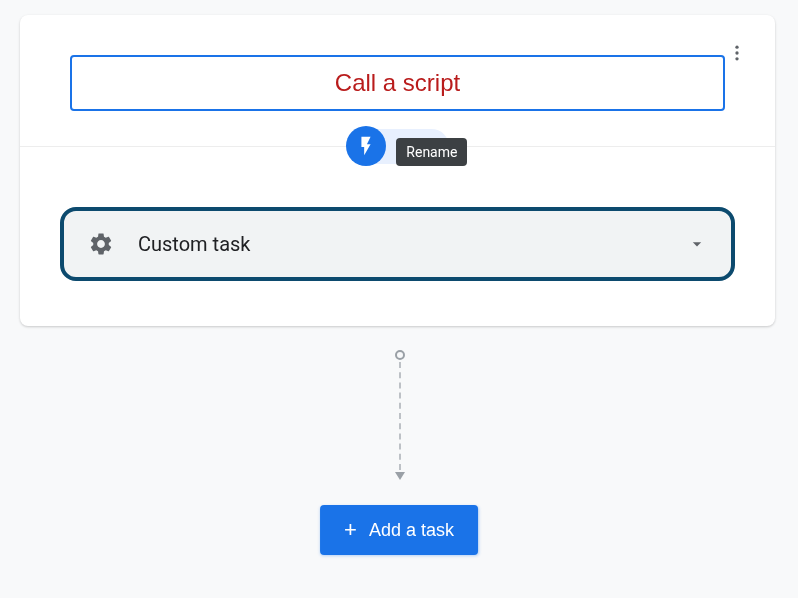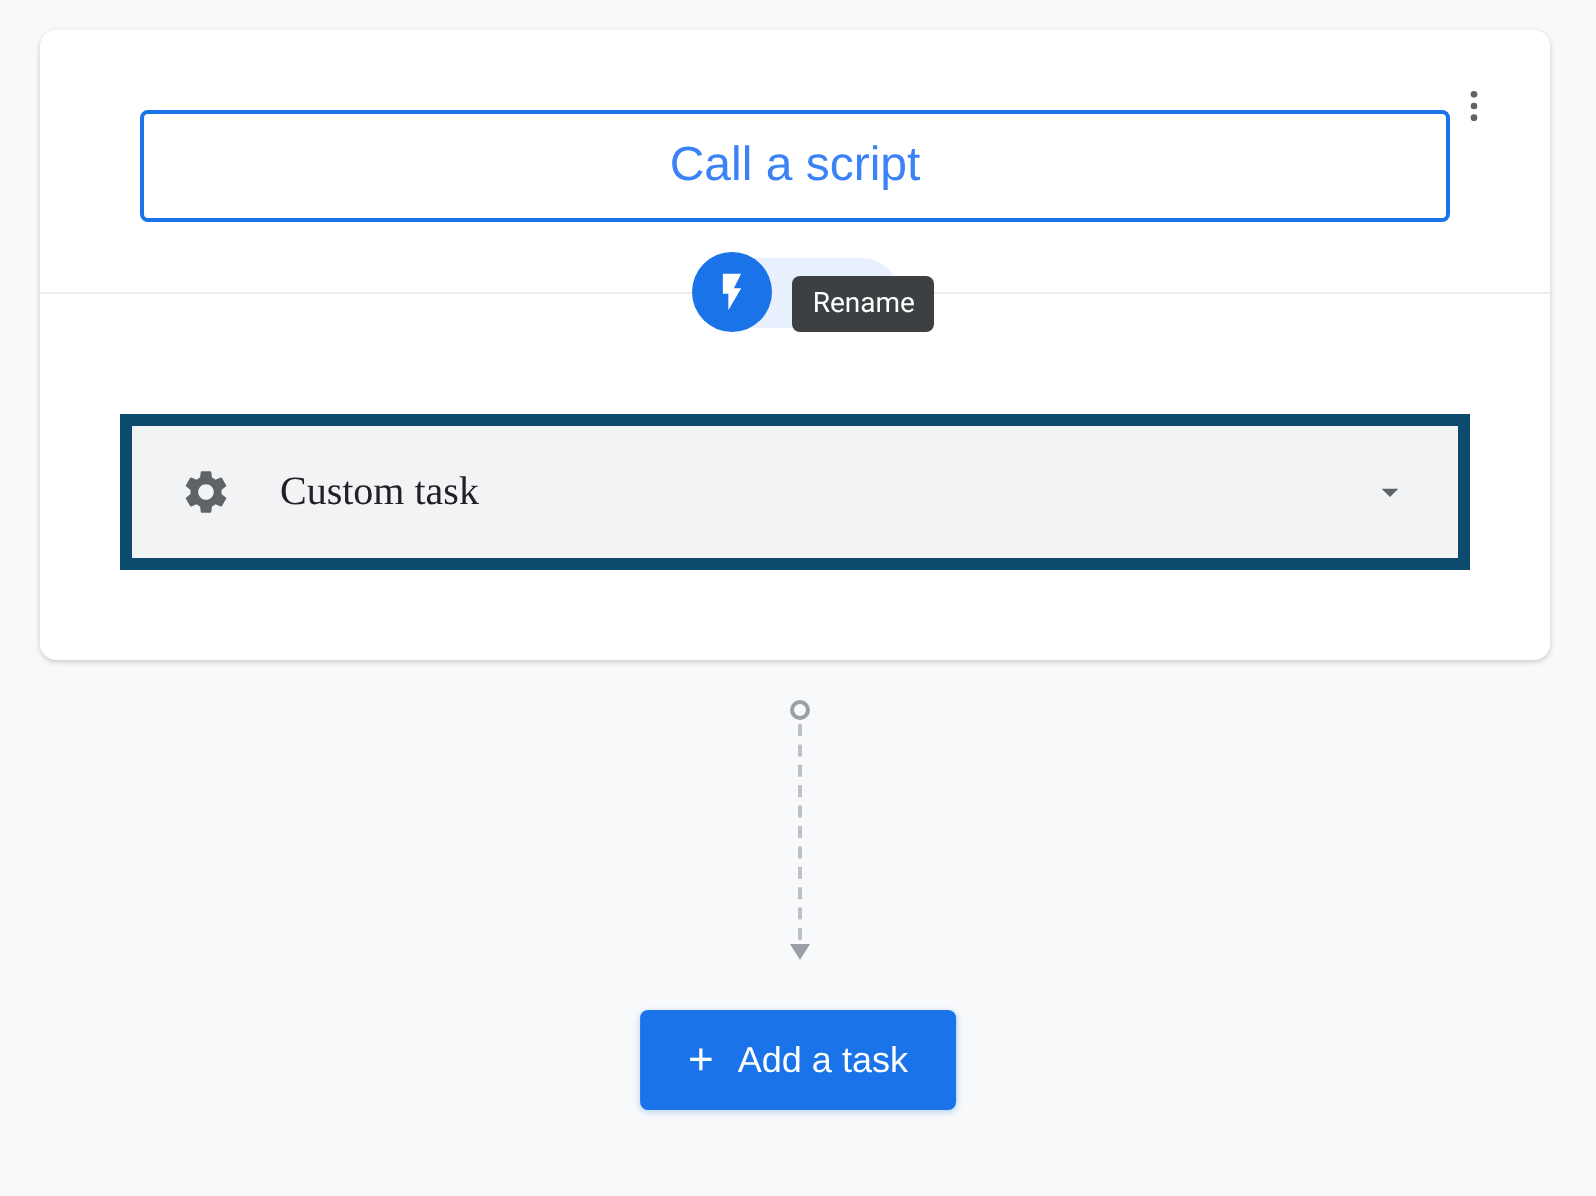--- a/index.html
+++ b/index.html
@@ -44,21 +44,21 @@
       padding: 12px 16px;
       margin-bottom: 20px;
       display: flex;
       justify-content: center;
     }
     .title-input {
       border: none;
       outline: none;
       font-size: 24px;
       text-align: center;
-      color: #3b82f6;
+      color: #b91c1c;
       width: 100%;
       background: transparent;
     }
     .title-input::placeholder {
       color: #202124;
     }
     .trigger-row {
       position: relative;
       display: flex;
       justify-content: center;
@@ -106,29 +106,28 @@
       top: -6px;
       left: 50px;
       z-index: 5;
       white-space: nowrap;
       margin-top: 18px;
     }
     .card-body {
       padding: 60px 40px 45px 40px;
     }
     .task-select {
-      border: 6px solid #0c4a6e;
+      border: 4px solid #0c4a6e;
       background: #f1f3f4;
-      border-radius: 0;
+      border-radius: 16px;
       padding: 20px 24px;
       display: flex;
       align-items: center;
       gap: 24px;
       cursor: pointer;
-      font-family: Liberation Serif, serif;
     }
     .task-select .gear { color: #5f6368; }
     .task-label {
       flex: 1;
       font-size: 20px;
       color: #202124;
     }
     .task-select .chev { color: #5f6368; }
     .connector {
       position: absolute;

